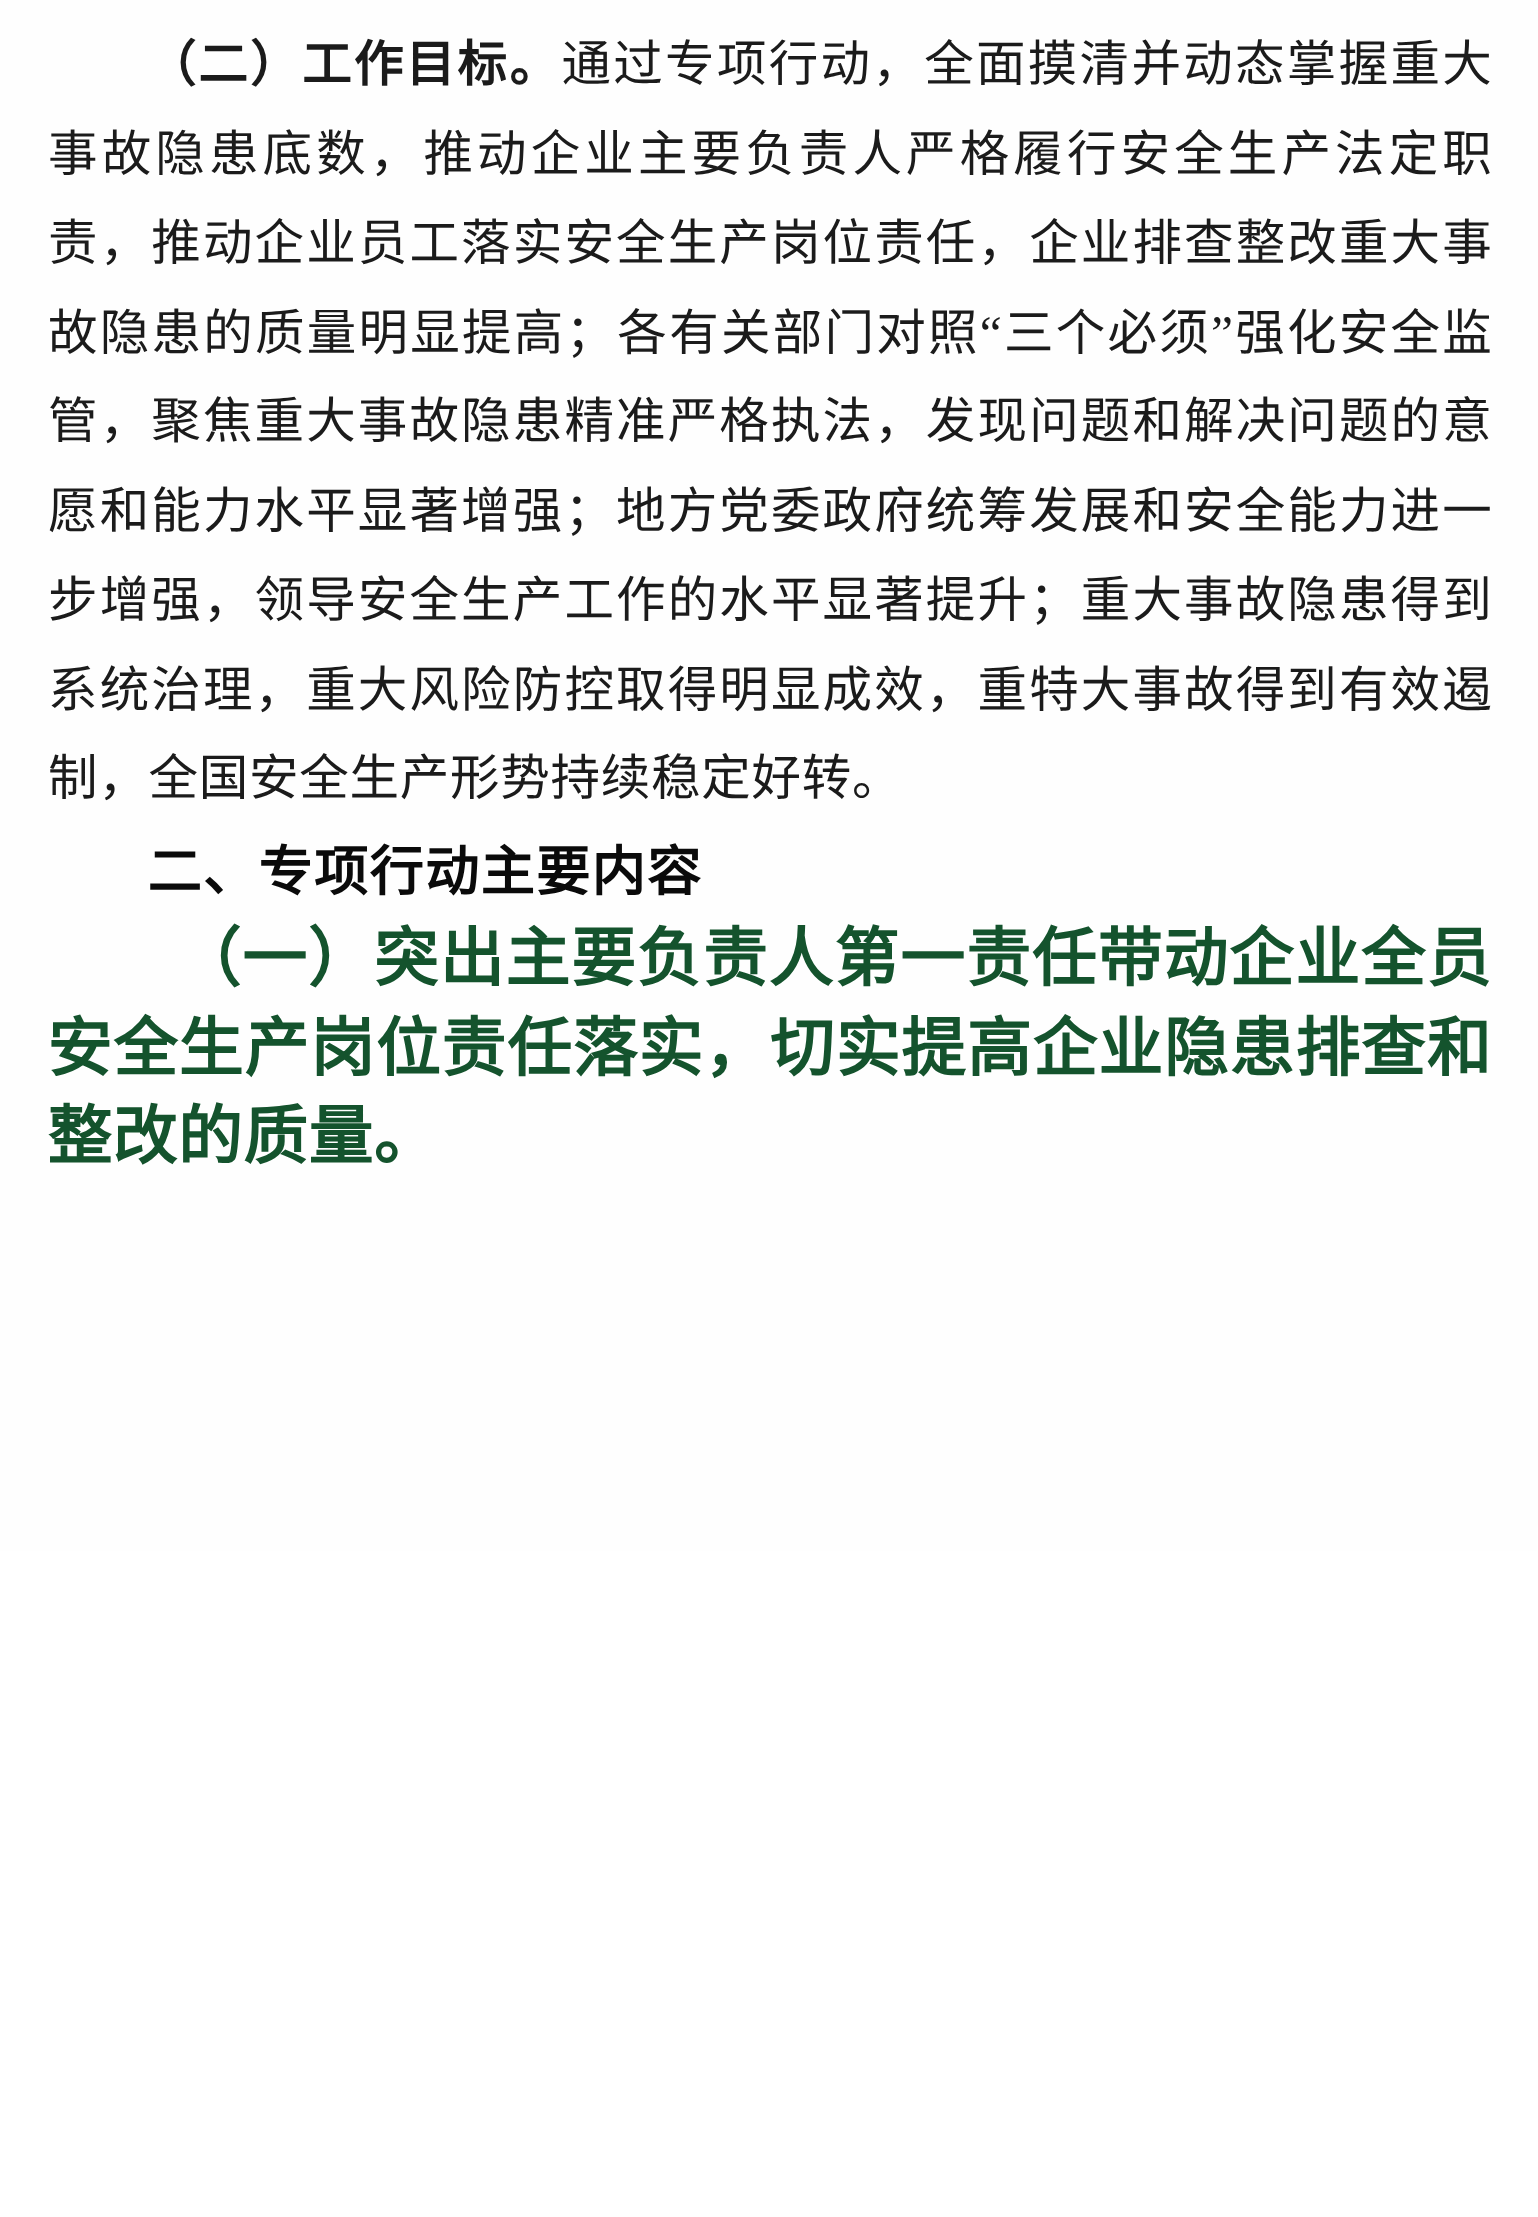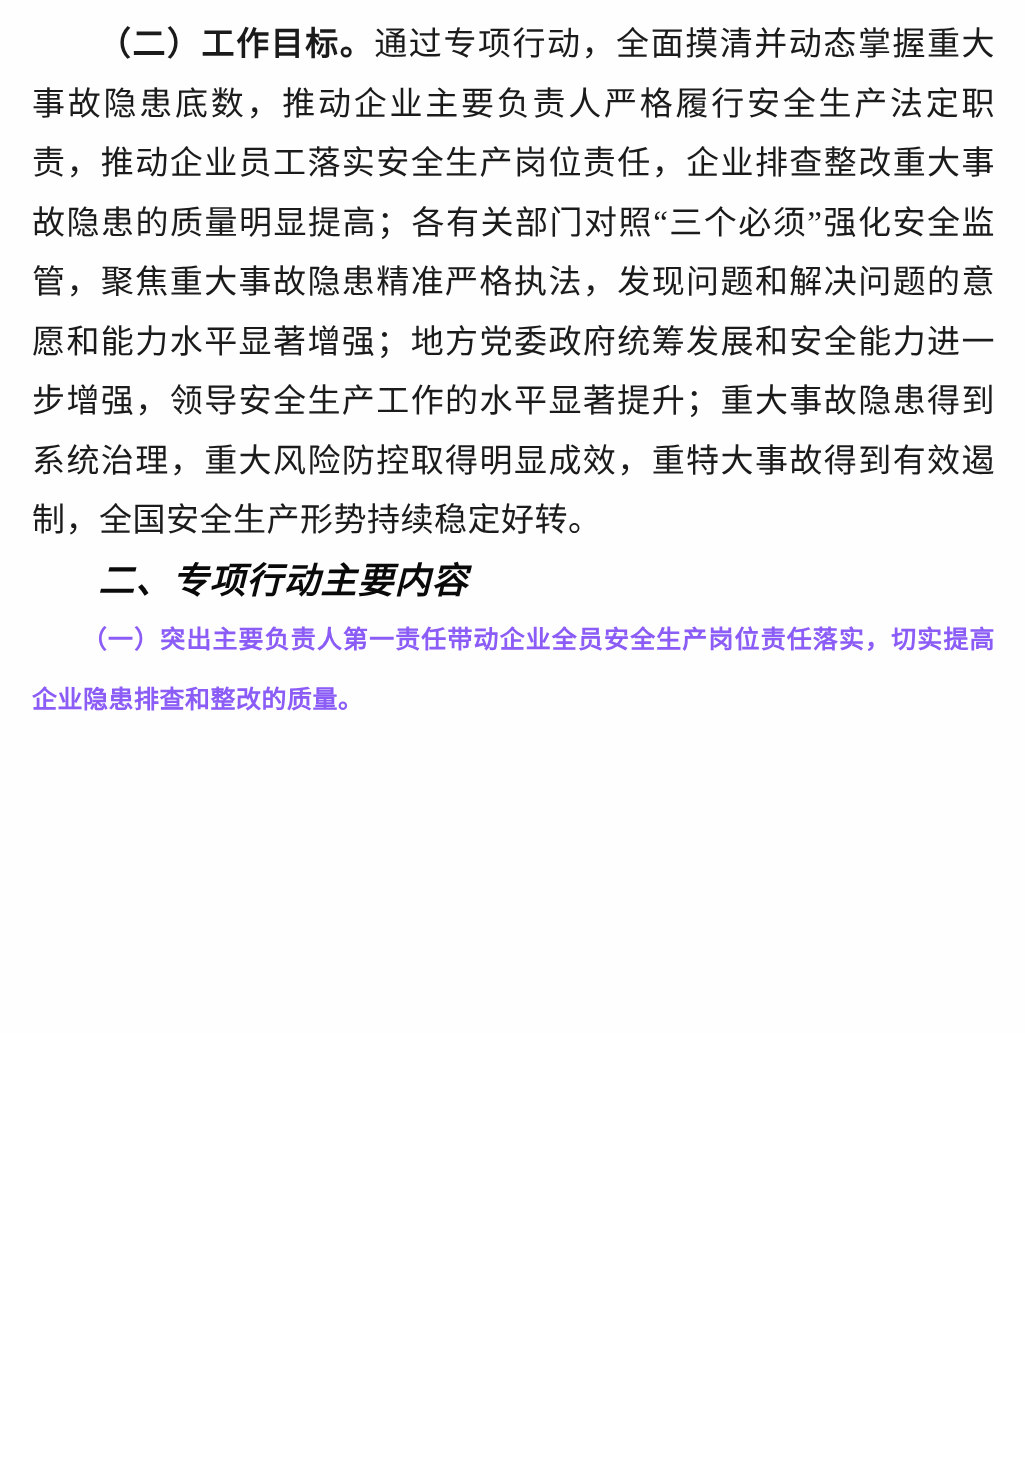--- a/index.html
+++ b/index.html
@@ -34,31 +34,30 @@
   .section-heading {
     margin: 0;
     font-size: 36px;
     line-height: 59.5px;
     text-indent: 1.85em;
     font-weight: bold;
     color: #0a0a0a;
     font-family: "Liberation Sans", "DejaVu Sans", sans-serif;
     letter-spacing: 1px;
     text-align: left;
-    font-style: italic;
   }
   .sub-heading {
     margin: 0;
-    font-size: 25px;
+    font-size: 43px;
     line-height: 59.5px;
     text-align: justify;
     text-justify: inter-character;
     text-indent: 2em;
     font-weight: bold;
-    color: #8b5cf6;
+    color: #14532d;
     letter-spacing: 0.5px;
   }
 </style>
 </head>
 <body>
 
 <div class="page">
 
   <p class="para"><span class="lead-bold">（二）工作目标。</span><span>通过专项行动，全面摸清并动态掌握重大事故隐患底数，推动企业主要负责人严格履行安全生产法定职责，推动企业员工落实安全生产岗位责任，企业排查整改重大事故隐患的质量明显提高；各有关部门对照“三个必须”强化安全监管，聚焦重大事故隐患精准严格执法，发现问题和解决问题的意愿和能力水平显著增强；地方党委政府统筹发展和安全能力进一步增强，领导安全生产工作的水平显著提升；重大事故隐患得到系统治理，重大风险防控取得明显成效，重特大事故得到有效遏制，全国安全生产形势持续稳定好转。</span></p>
 

